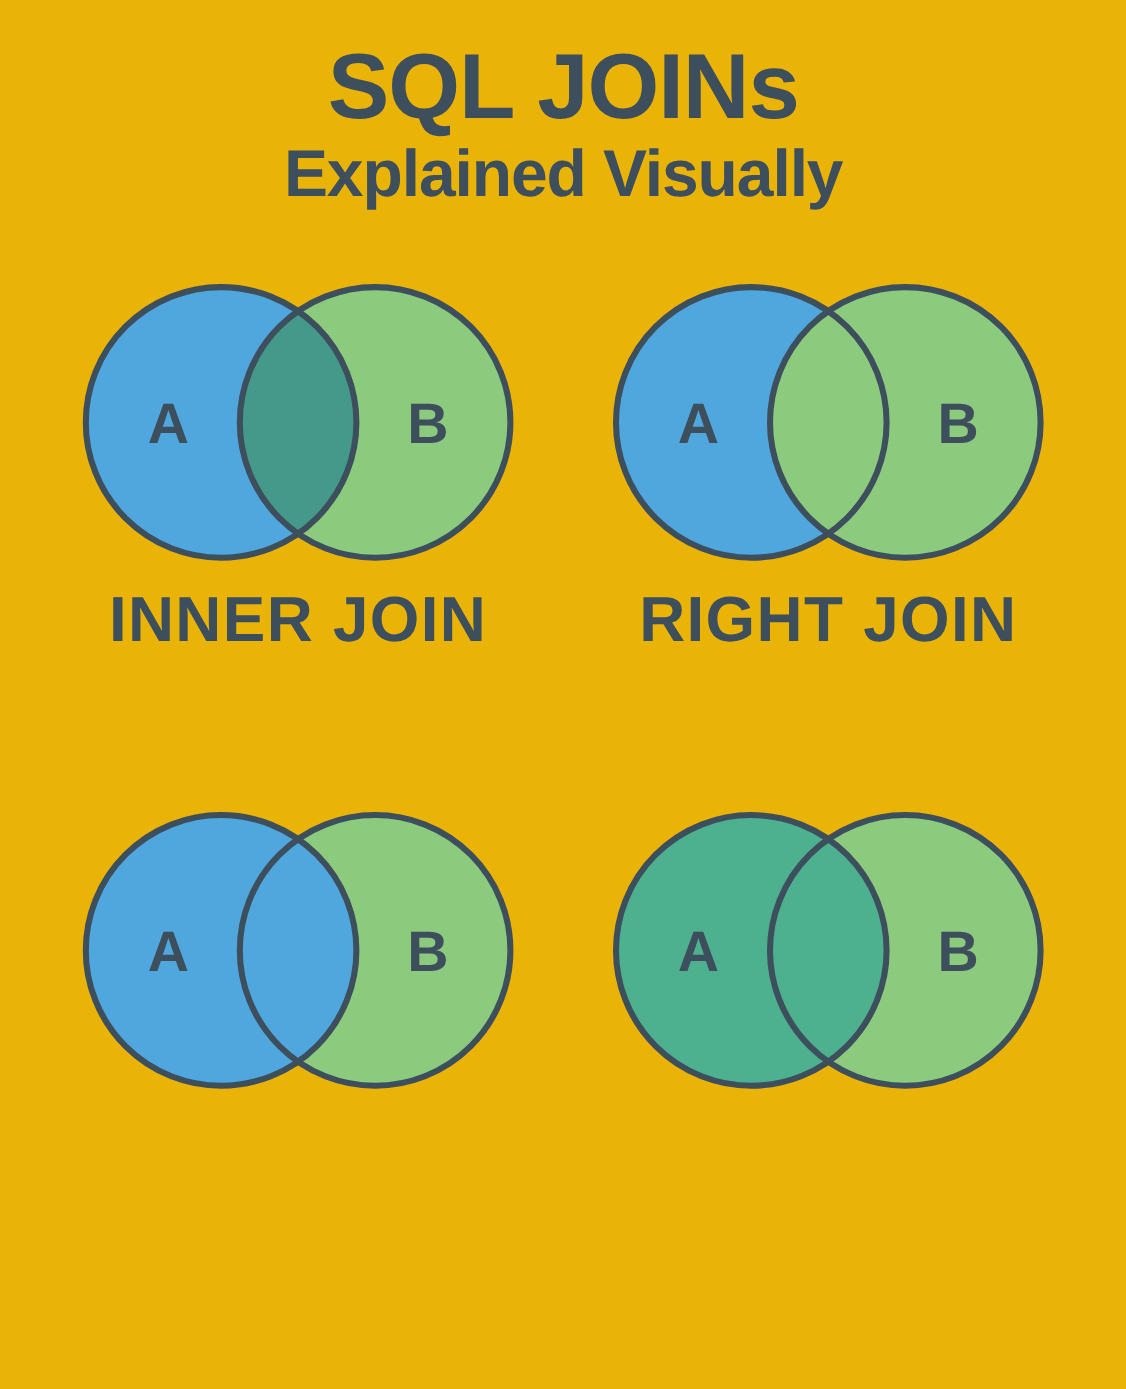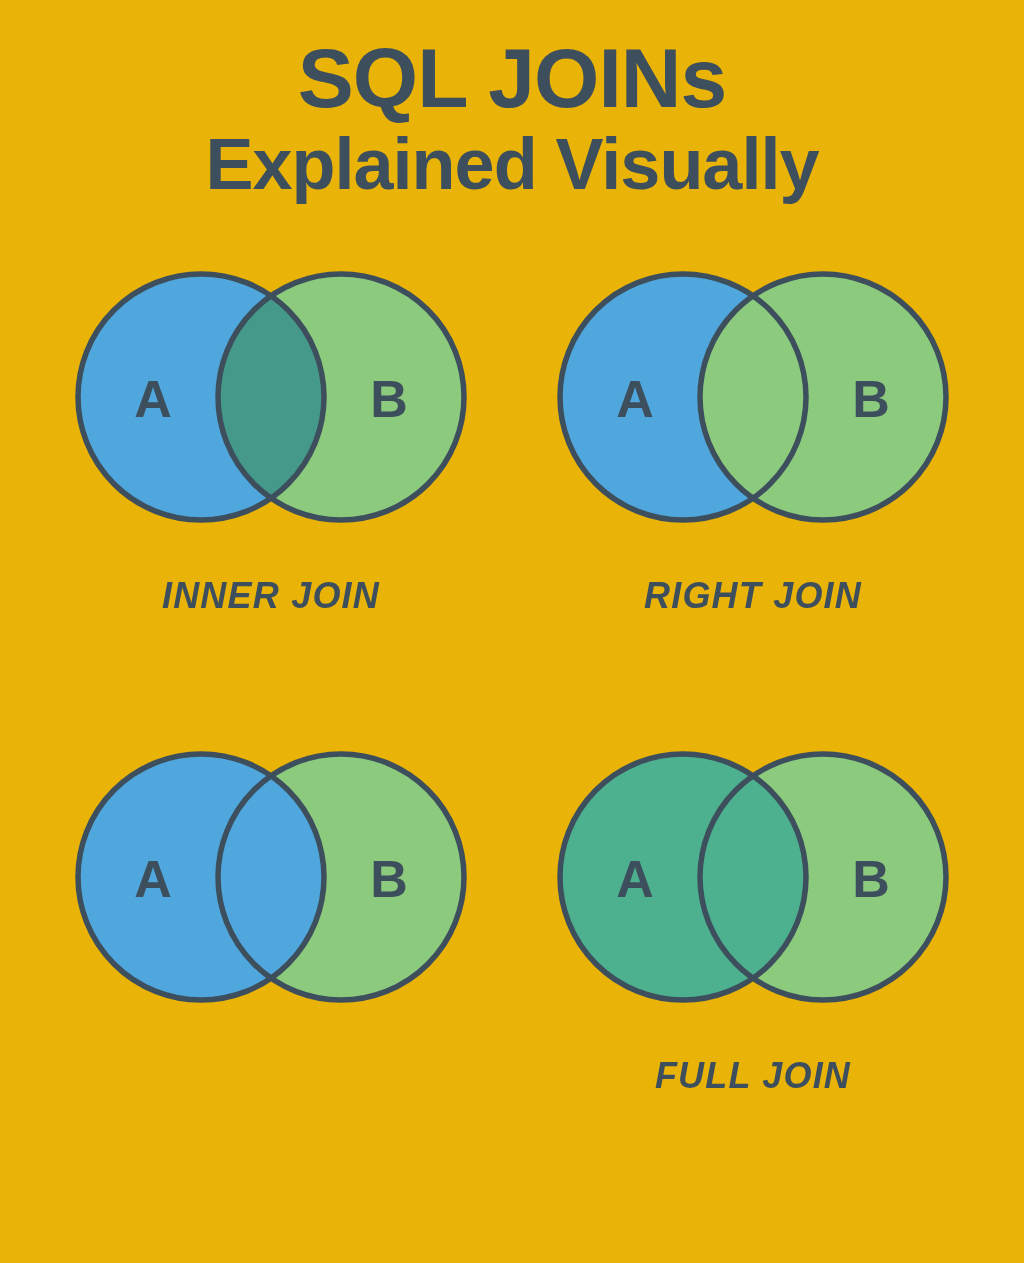--- a/index.html
+++ b/index.html
@@ -34,21 +34,21 @@
   }
   .title-line {
     display: block;
     color: #3d4f5c;
     font-weight: 700;
     letter-spacing: -1px;
     line-height: 1.07;
     white-space: nowrap;
   }
   .title-line-1 { font-size: 84px; }
-  .title-line-2 { font-size: 72px; margin-top: 2px; }
+  .title-line-2 { font-size: 60px; margin-top: 2px; }
 
   
   .grid {
     margin-top: 68px;
     display: grid;
     grid-template-columns: 470px 470px;
     grid-template-rows: 330px 330px;
     column-gap: 12px;
     row-gap: 150px;
     justify-content: center;
@@ -77,28 +77,27 @@
     font-family: "Liberation Sans", "DejaVu Sans", sans-serif;
     font-weight: 700;
     font-size: 52px;
     fill: #3d4f5c;
     dominant-baseline: central;
     text-anchor: middle;
     user-select: none;
   }
 
   .join-label {
-    margin-top: 52px;
+    margin-top: 20px;
     color: #3d4f5c;
-    font-size: 36px;
+    font-size: 58px;
     font-weight: 700;
     letter-spacing: 1.2px;
     white-space: nowrap;
     user-select: none;
-    font-style: italic;
   }
 </style>
 </head>
 <body>
 
 <div class="page">
 
   <div class="title-block">
     <span class="title-line title-line-1">SQL JOINs</span>
     <span class="title-line title-line-2">Explained Visually</span>
@@ -186,17 +185,16 @@
           <circle cx="268" cy="126" r="123" fill="#8ccb7e"></circle>
           <g clip-path="url(#clipA-3)">
             <circle cx="268" cy="126" r="123" fill="#4db08f"></circle>
           </g>
           <circle cx="128" cy="126" r="123" fill="none" stroke="#3d4f5c" stroke-width="5.5"></circle>
           <circle cx="268" cy="126" r="123" fill="none" stroke="#3d4f5c" stroke-width="5.5"></circle>
           <text class="venn-letter" x="80" y="128" fill="#3d4f5c">A</text>
           <text class="venn-letter" x="316" y="128" fill="#3d4f5c">B</text>
         </svg>
       </div>
-      <div class="join-label">FULL JOIN</div>
     </div>
 
   </div>
 </div>
 
 </body></html>

